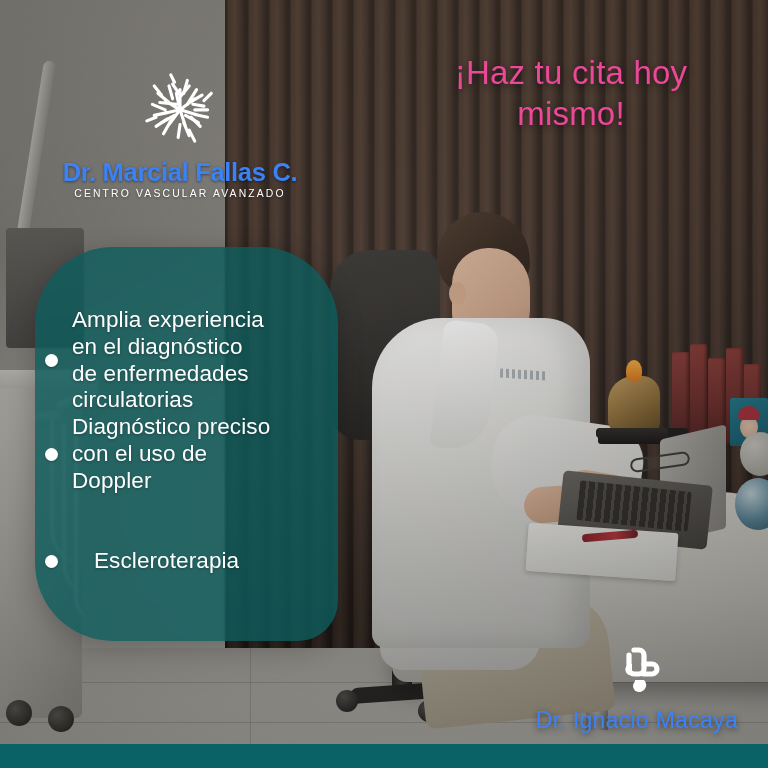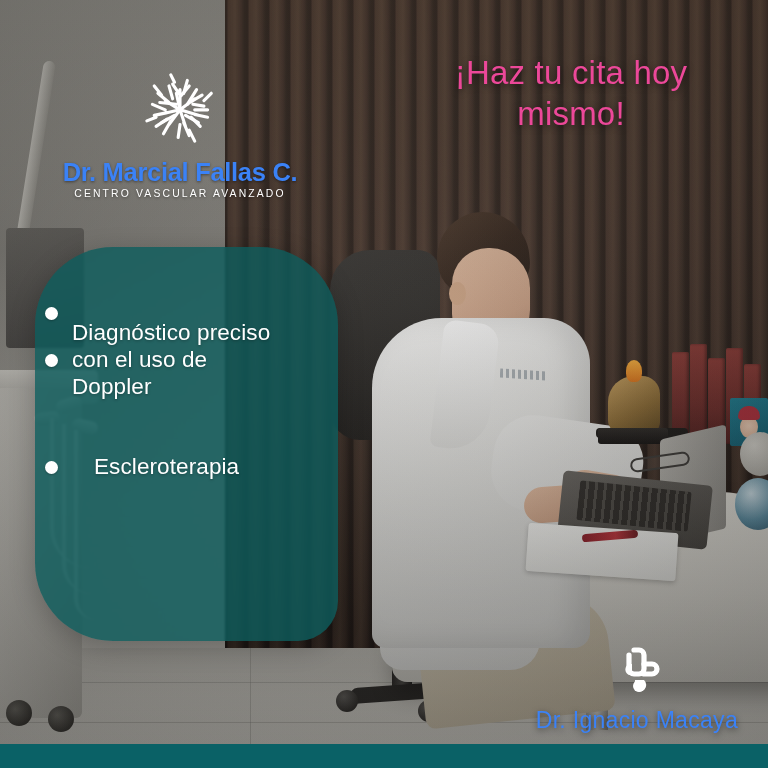--- a/index.html
+++ b/index.html
@@ -435,20 +435,24 @@
     <div class="logo-name">Dr. Marcial Fallas C.</div>
     <div class="logo-sub">CENTRO VASCULAR AVANZADO</div>
   </div>
 
   <div class="headline">¡Haz tu cita hoy mismo!</div>
 
   <div class="panel"></div>
   <div class="bullets">
     <div class="bullet b1">
       <div class="dot"></div>
+      <div class="btext">Amplia experiencia
+en el diagnóstico
+de enfermedades
+circulatorias</div>
     </div>
     <div class="bullet b2">
       <div class="dot"></div>
       <div class="btext">Diagnóstico preciso
 con el uso de
 Doppler</div>
     </div>
     <div class="bullet b3">
       <div class="dot"></div>
       <div class="btext">Escleroterapia</div>

